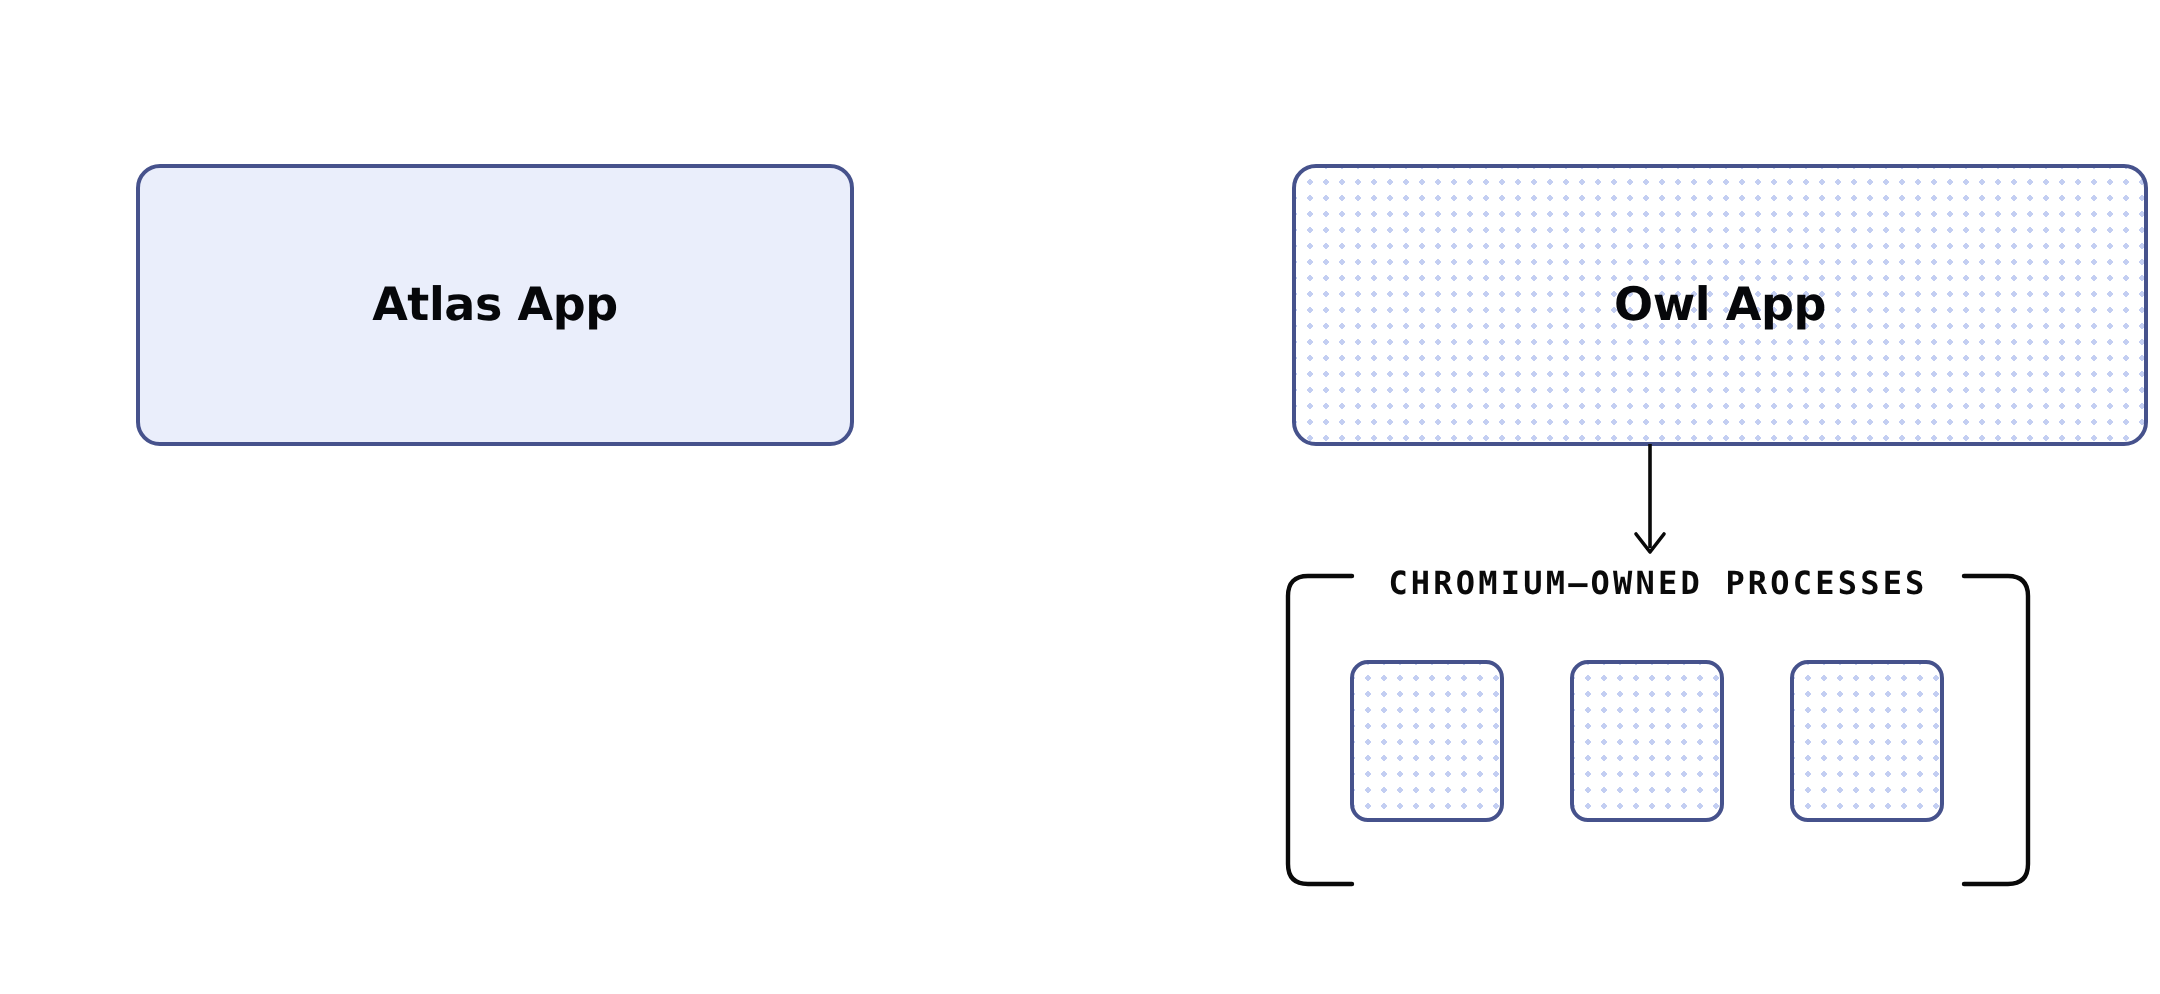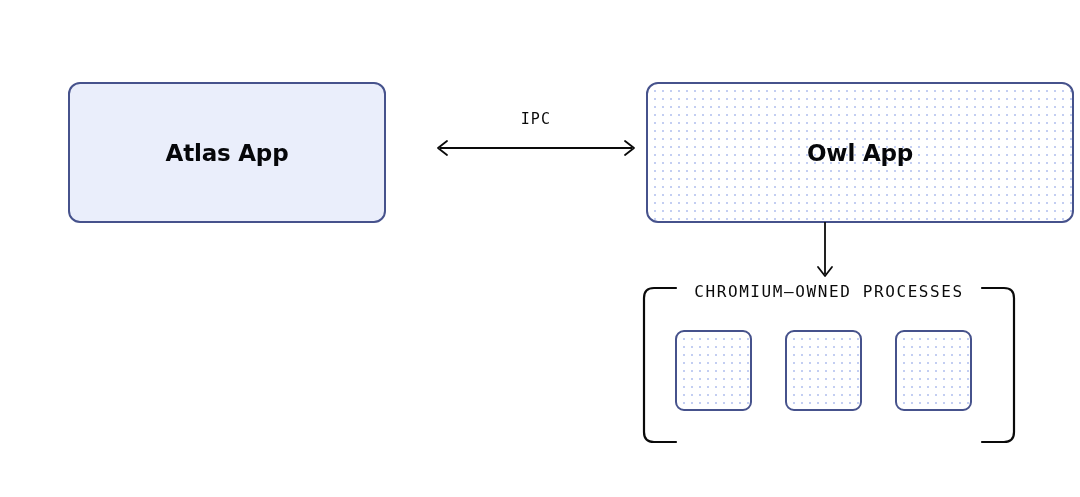--- a/index.html
+++ b/index.html
@@ -35,21 +35,21 @@
     font-weight: 700;
     color: #06070a;
     letter-spacing: -0.2px;
     position: relative;
     z-index: 2;
   }
 
   #atlas-box {
     left: 68px;
     top: 82px;
-    width: 318px;
+    width: 359px;
     height: 141px;
     background: #eaeefb;
   }
 
   #owl-box {
     left: 646px;
     top: 82px;
     width: 428px;
     height: 141px;
     background-color: #ffffff;
@@ -107,21 +107,21 @@
     top: 0;
   }
   #bracket-title {
     position: absolute;
     left: 0;
     top: 0;
     width: 378px;
     text-align: center;
     font-family: "DejaVu Sans Mono", "Liberation Mono", monospace;
     font-size: 16px;
-    font-weight: 400;
+    font-weight: 700;
     letter-spacing: 1.6px;
     color: #0a0a0a;
     white-space: nowrap;
   }
 
   
   .process-box {
     position: absolute;
     top: 48px;
     width: 77px;
@@ -144,28 +144,20 @@
 <div id="canvas">
 
   <div id="atlas-box" class="app-box">
     <span class="app-label">Atlas App</span>
   </div>
 
   <div id="owl-box" class="app-box">
     <span class="app-label">Owl App</span>
   </div>
 
-  <div id="ipc-group">
-    <div id="ipc-label">IPC</div>
-    <svg id="ipc-arrow" width="212" height="24" viewBox="0 0 212 24">
-      <line x1="10" y1="12" x2="202" y2="12" stroke="#0a0a0a" stroke-width="1.8"></line>
-      <polyline points="17,5 8,12 17,19" fill="none" stroke="#0a0a0a" stroke-width="1.8" stroke-linecap="round" stroke-linejoin="round"></polyline>
-      <polyline points="195,5 204,12 195,19" fill="none" stroke="#0a0a0a" stroke-width="1.8" stroke-linecap="round" stroke-linejoin="round"></polyline>
-    </svg>
-  </div>
 
   <svg id="down-arrow" width="50" height="62" viewBox="0 0 50 62">
     <line x1="25" y1="0" x2="25" y2="52" stroke="#0a0a0a" stroke-width="1.8"></line>
     <polyline points="18,45 25,54 32,45" fill="none" stroke="#0a0a0a" stroke-width="1.8" stroke-linecap="round" stroke-linejoin="round"></polyline>
   </svg>
 
   <div id="bracket-group">
 
     <svg id="bracket-svg" width="378" height="168" viewBox="0 0 378 168">
 

